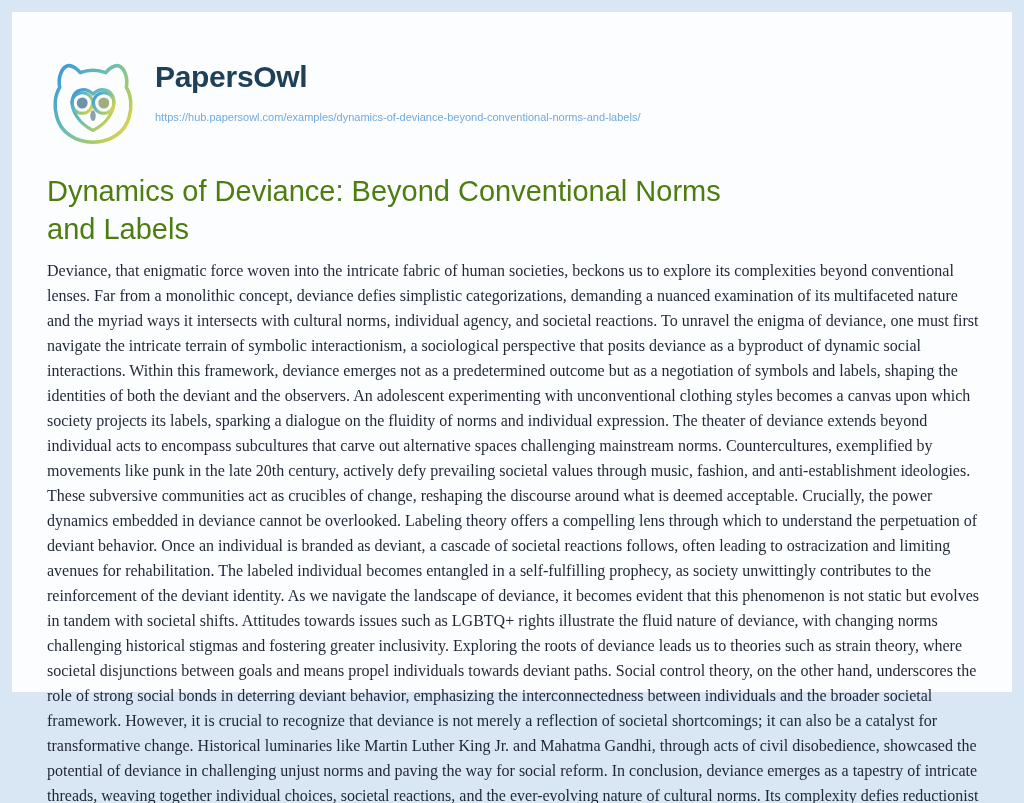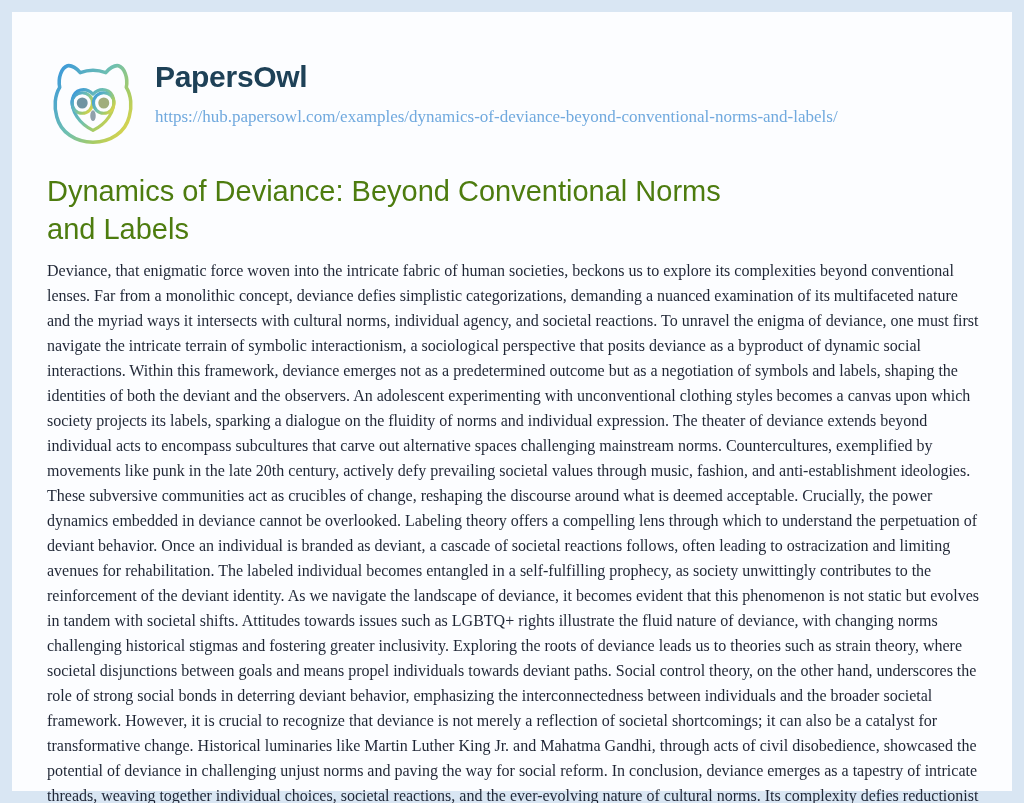--- a/index.html
+++ b/index.html
@@ -14,21 +14,21 @@
     position: relative;
     width: 1024px;
     height: 803px;
     background: #d9e6f3;
   }
   .card {
     position: absolute;
     left: 12px;
     top: 12px;
     width: 1000px;
-    height: 779px;
+    height: 680px;
     background: #fcfdff;
   }
   .logo {
     position: absolute;
     left: 34px;
     top: 44px;
     width: 94px;
     height: 94px;
   }
   .logo svg { width: 94px; height: 94px; }
@@ -40,25 +40,25 @@
     font-weight: bold;
     letter-spacing: -0.3px;
     color: #1e4157;
     font-family: "Liberation Sans", sans-serif;
   }
   .site-url {
     position: absolute;
     left: 143px;
     top: 93px;
     width: 792px;
-    font-size: 17px;
+    font-size: 11px;
     line-height: 24px;
     color: #70a9de;
     overflow-wrap: break-word;
-    font-family: Liberation Serif, serif;
+    font-family: Liberation Sans, sans-serif;
   }
   .article-title {
     position: absolute;
     left: 35px;
     top: 160px;
     width: 710px;
     font-size: 29px;
     line-height: 38px;
     font-weight: 400;
     color: #4d7c0f;

